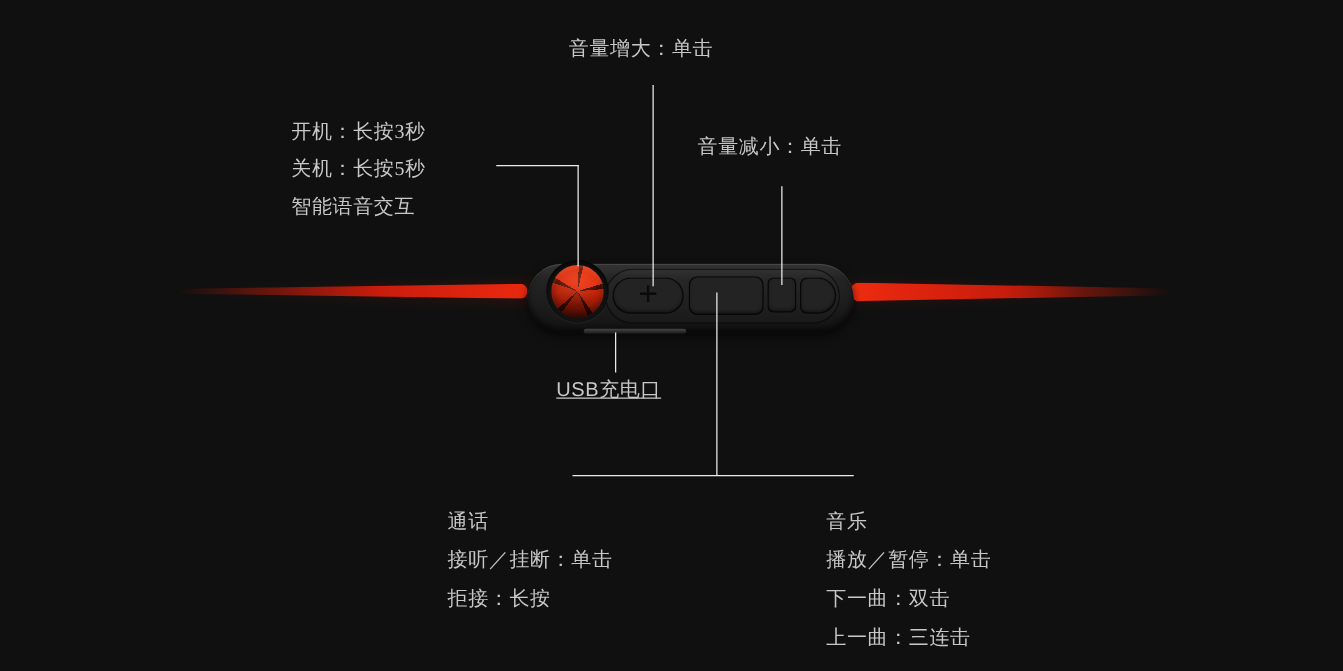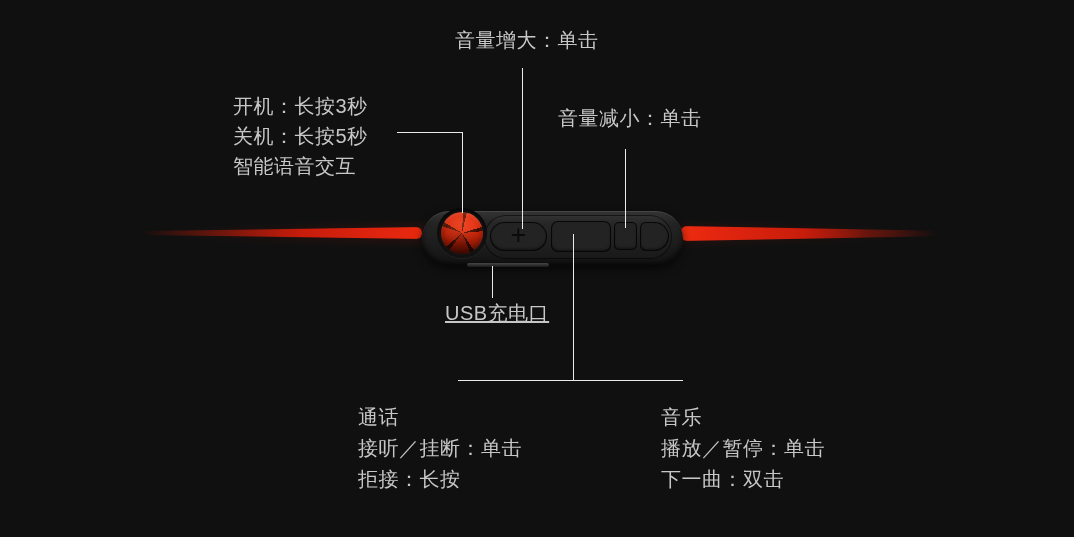--- a/index.html
+++ b/index.html
@@ -1,22 +1,22 @@
 <!DOCTYPE html>
 <html><head>
 <meta charset="utf-8">
 <style>
   html,body{margin:0;padding:0;background:#101010;}
   body{font-family:"Liberation Sans","DejaVu Sans",sans-serif;}
   .stage{position:relative;width:1074px;height:537px;background:#101010;overflow:hidden;}
 
   
-  .ann{position:absolute;color:#c7c7c7;font-size:20px;white-space:nowrap;
+  .ann{position:absolute;color:#c7c7c7;font-size:16px;white-space:nowrap;
        letter-spacing:0.5px;}
-  .ann .ln{height:30px;line-height:30px;}
+  .ann .ln{height:30px;line-height:30px;font-family:Liberation Serif, serif;}
   .ann-vol-up{left:455px;top:27px;line-height:26px;}
   .ann-power{left:233px;top:91px;}
   .ann-vol-down{left:558px;top:105px;line-height:26px;}
   .ann-usb{left:445px;top:300px;line-height:26px;text-decoration:underline;}
   .ann-call{left:358px;top:402px;}
   .ann-music{left:661px;top:402px;}
   .ann-call .ln,.ann-music .ln{height:31px;line-height:31px;}
 
   
   .callout{position:absolute;background:#ebebeb;}
@@ -109,15 +109,16 @@
   <div class="ann ann-call">
     <div class="ln">通话</div>
     <div class="ln">接听／挂断：单击</div>
     <div class="ln">拒接：长按</div>
   </div>
 
   <div class="ann ann-music">
     <div class="ln">音乐</div>
     <div class="ln">播放／暂停：单击</div>
     <div class="ln">下一曲：双击</div>
+    <div class="ln">上一曲：三连击</div>
   </div>
 
 </div>
 
 </body></html>

